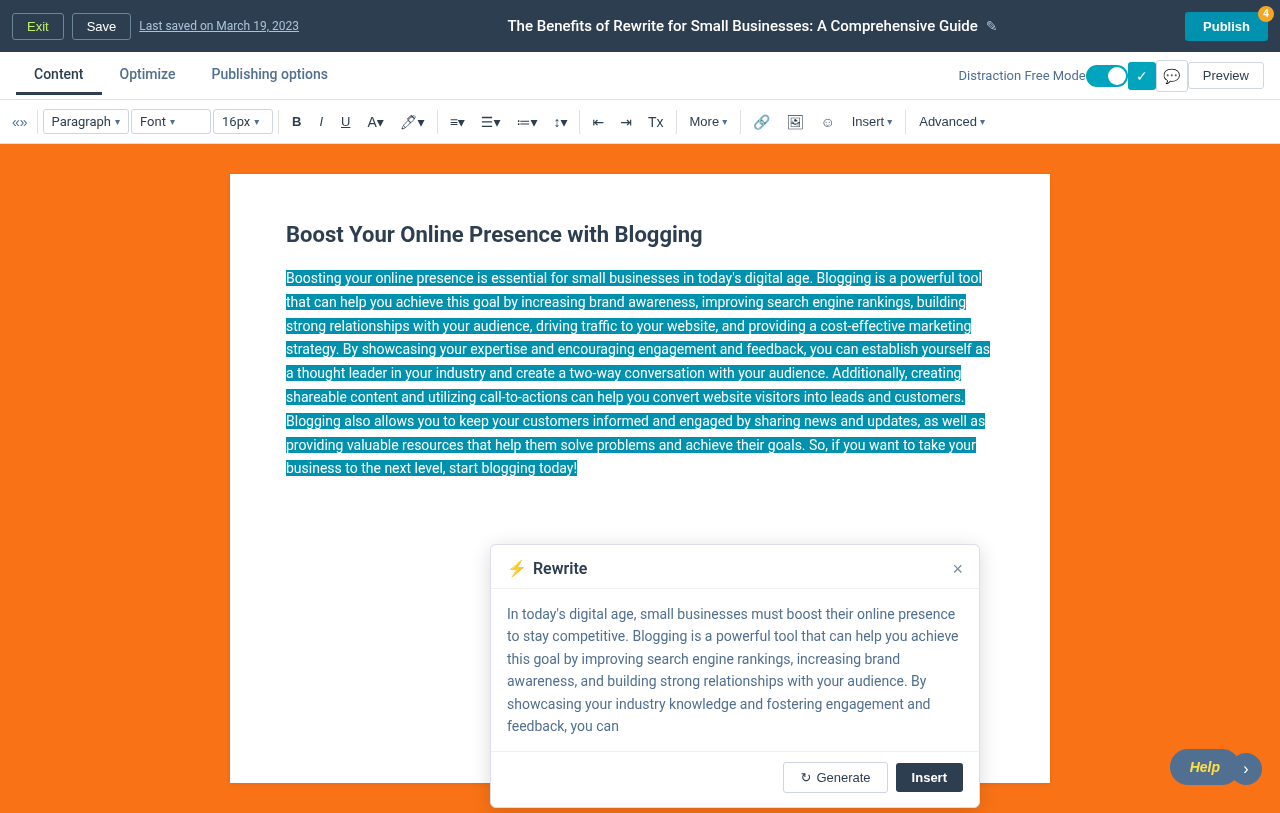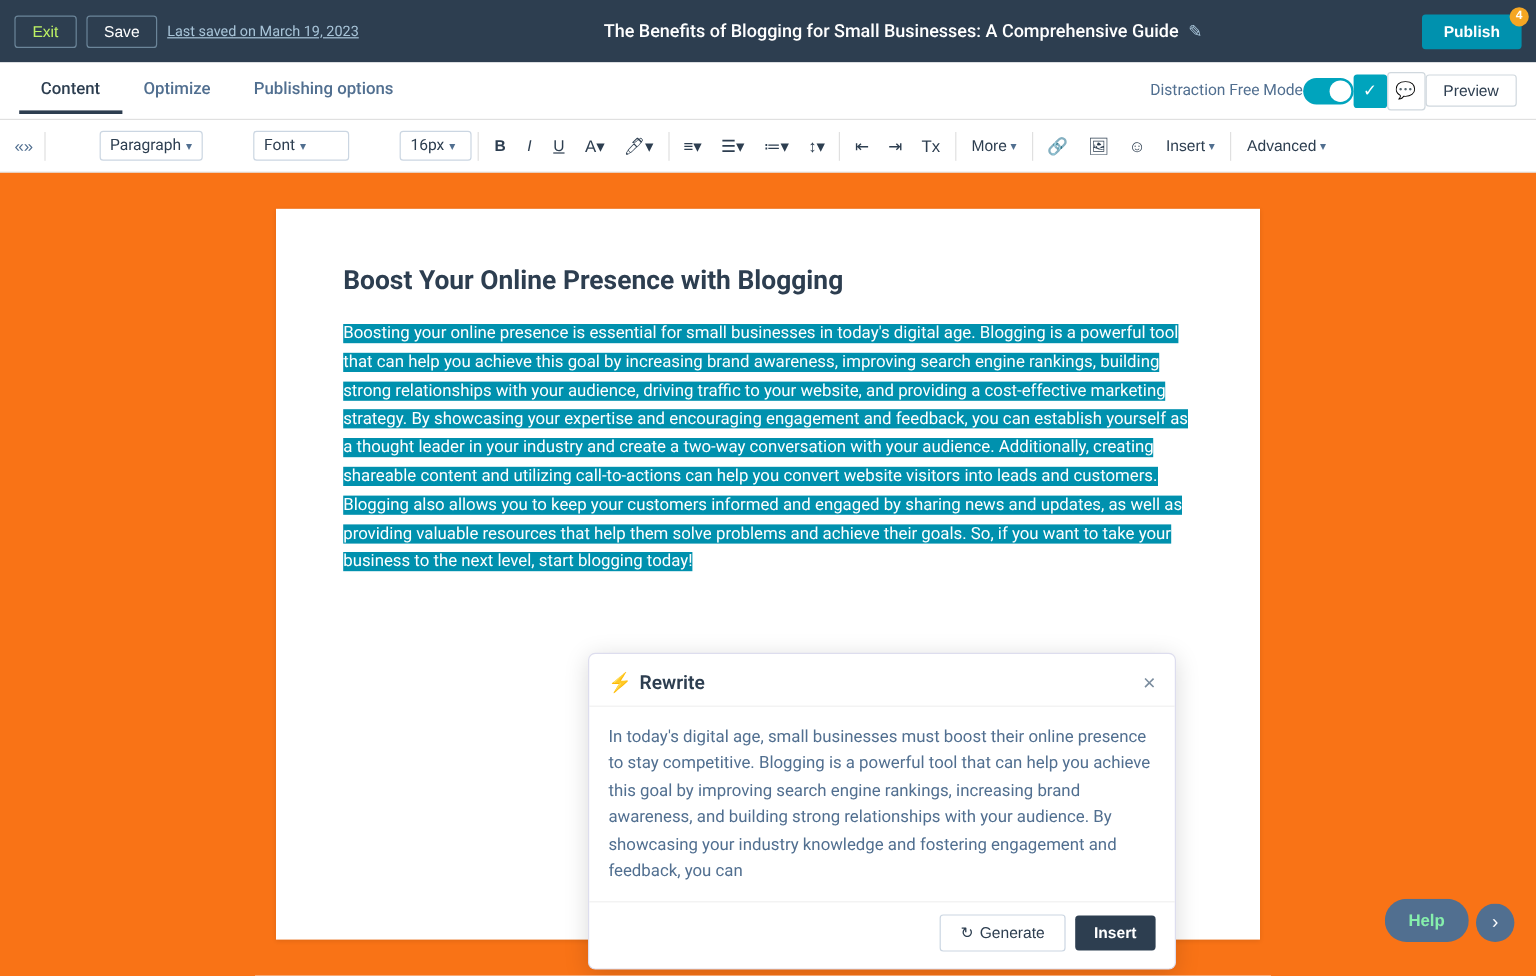--- a/index.html
+++ b/index.html
@@ -197,21 +197,20 @@
       border: 1px solid #cbd6e2;
       color: #2d3e50;
       padding: 4px 8px;
       border-radius: 3px;
       cursor: pointer;
       font-size: 13px;
       display: flex;
       align-items: center;
       gap: 4px;
       min-width: 80px;
-      margin-left: 40px;
     }
     .toolbar-divider {
       width: 1px;
       height: 24px;
       background: #e0e0e0;
       margin: 0 3px;
     }
     .chevron-down { font-size: 10px; color: #516f90; }
     .toolbar-icon-btn {
       background: transparent;
@@ -334,29 +333,30 @@
       border-radius: 3px;
       cursor: pointer;
       font-size: 13px;
       font-weight: 600;
     }
 
     
     .help-btn {
       position: fixed;
       bottom: 28px;
-      right: 56px;
+      right: 40px;
       background: #516f90;
-      color: #86efac;
+      color: #fde047;
       border: none;
       border-radius: 24px;
       padding: 10px 20px;
       font-size: 14px;
       cursor: pointer;
       font-weight: 600;
+      font-style: italic;
     }
     .side-collapse-btn {
       position: fixed;
       bottom: 28px;
       right: 18px;
       background: #516f90;
       color: #fff;
       border: none;
       border-radius: 50%;
       width: 32px;
@@ -369,21 +369,21 @@
     }
   </style>
 </head>
 <body>
 
 <div class="top-bar">
   <button class="btn-exit">Exit</button>
   <button class="btn-save">Save</button>
   <span class="last-saved">Last saved on March 19, 2023</span>
   <div class="page-title-area">
-    <span class="page-title-text">The Benefits of Blogging for Small Businesses: A Comprehensive Guide</span>
+    <span class="page-title-text">The Benefits of Rewrite for Small Businesses: A Comprehensive Guide</span>
     <span class="edit-icon">✎</span>
   </div>
   <button class="btn-publish">
     <span>Publish</span>
     <span class="notif-badge">4</span>
   </button>
 </div>
 
 <div class="nav-tabs">
   <div class="nav-tab active">Content</div>

